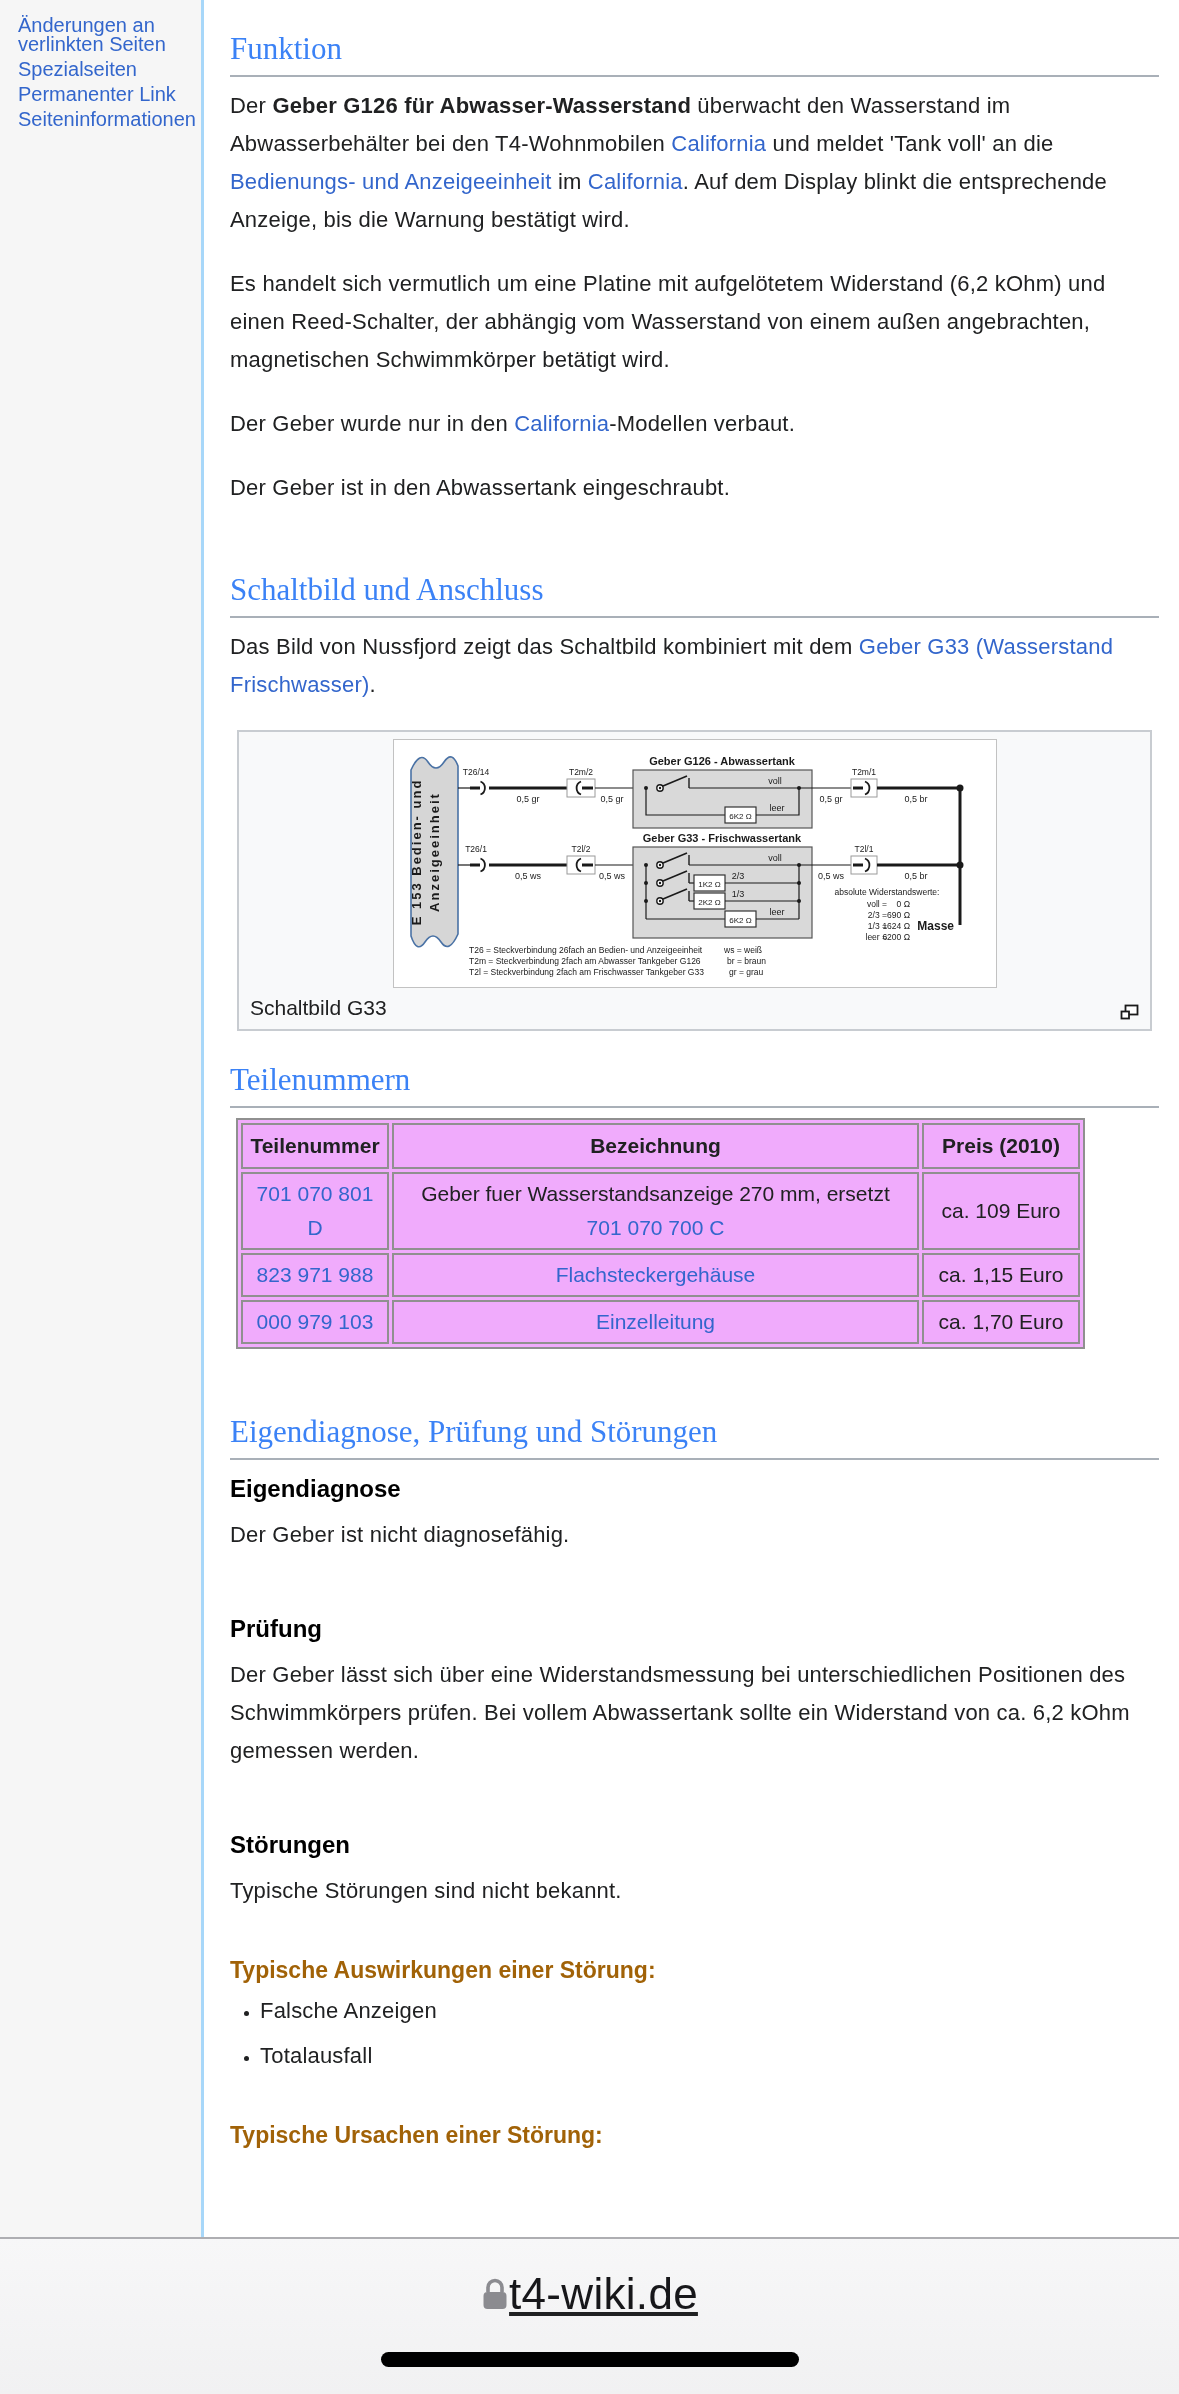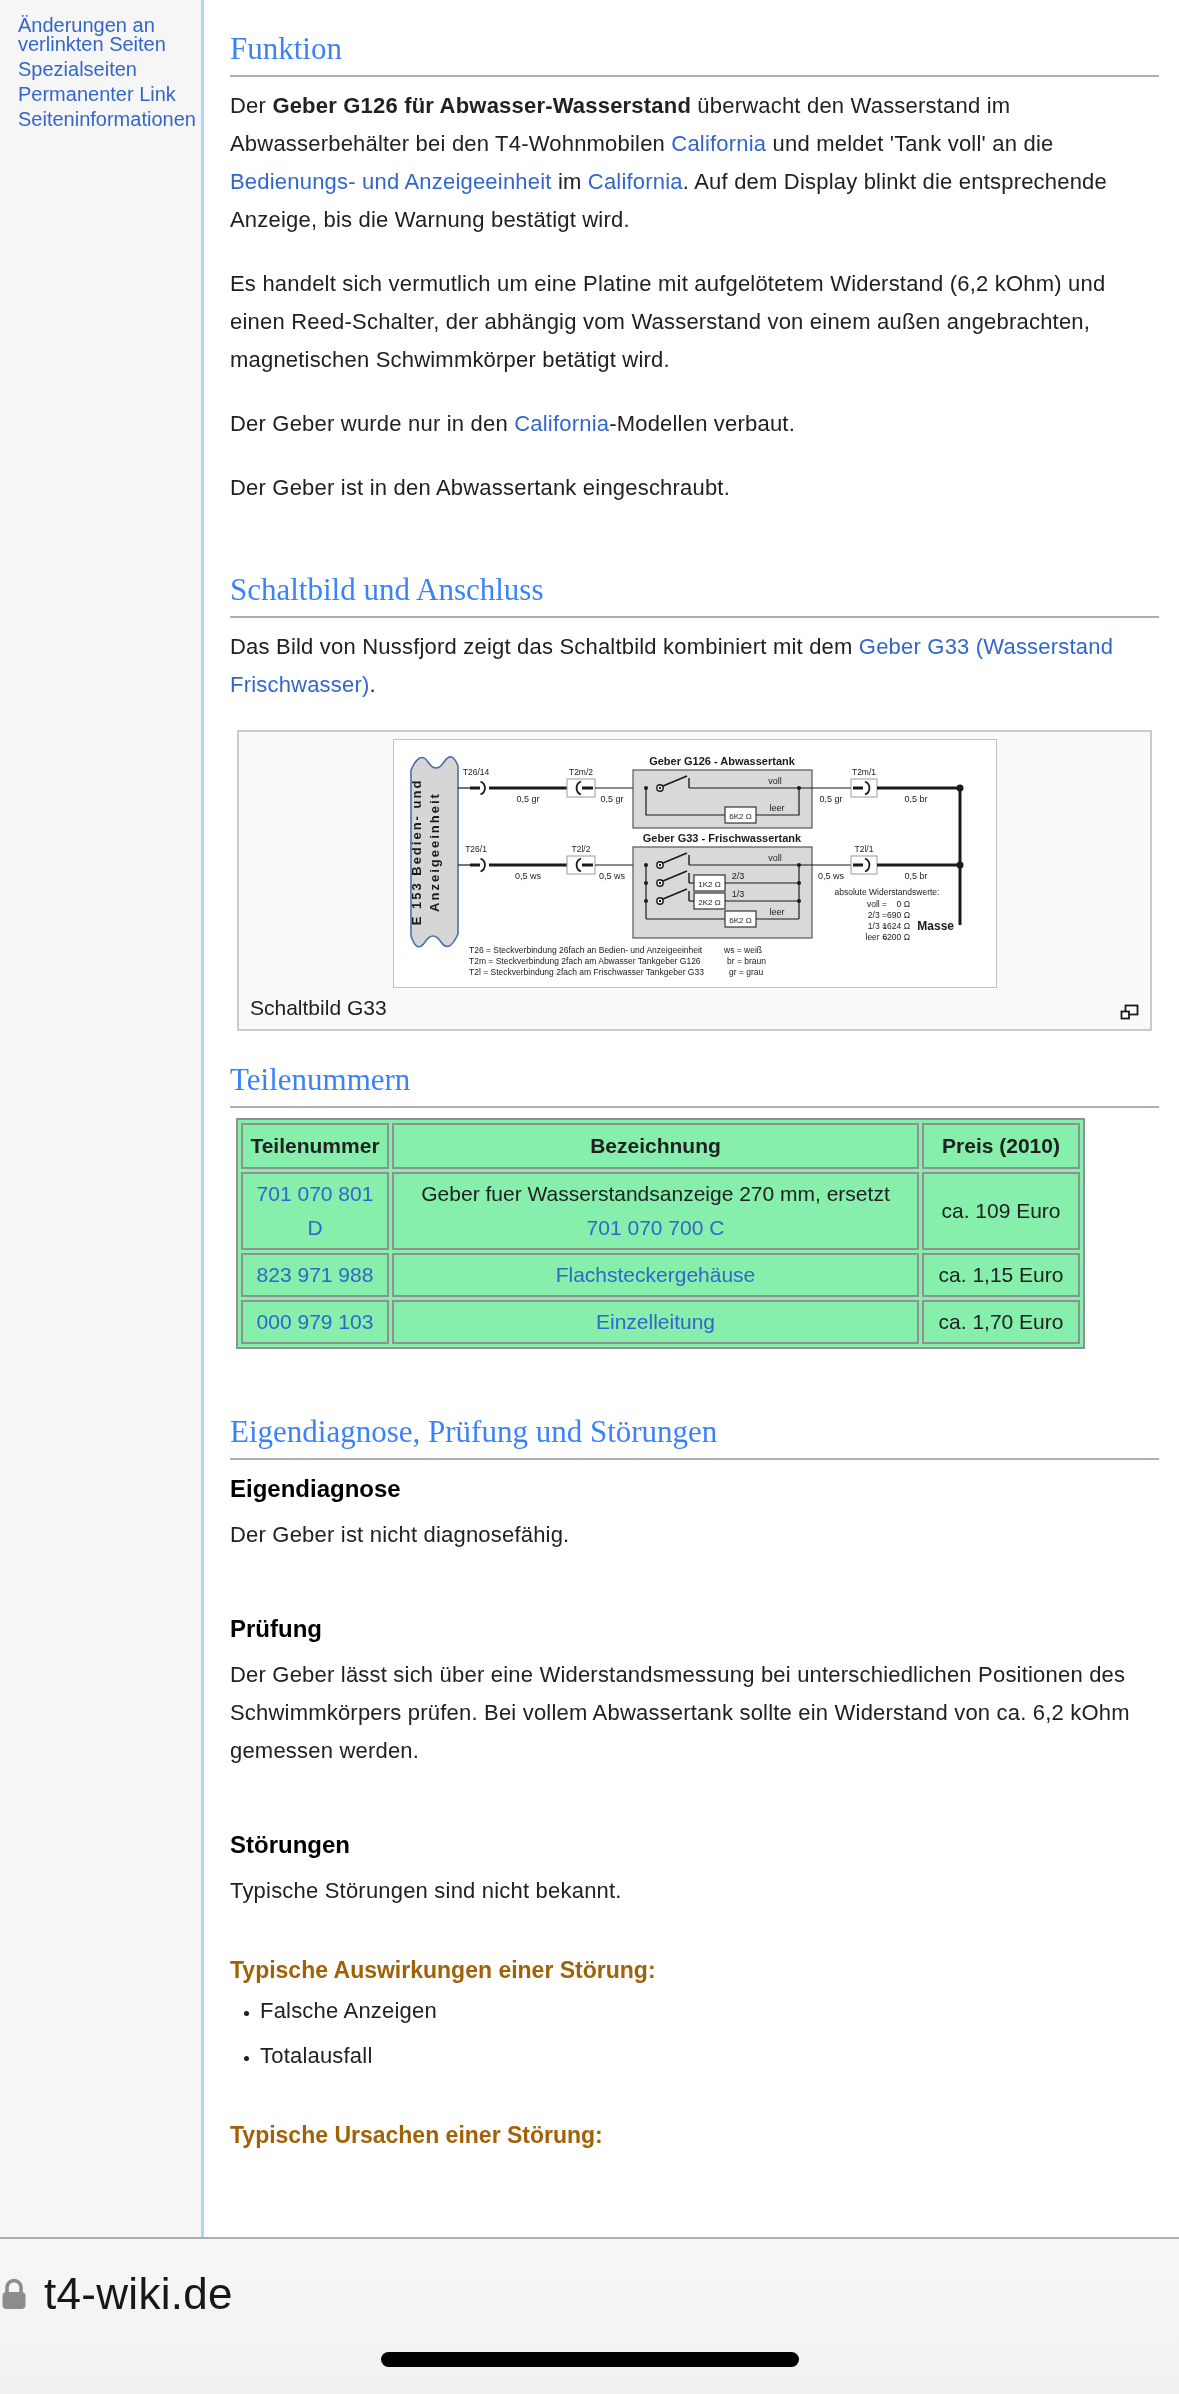--- a/index.html
+++ b/index.html
@@ -25,29 +25,29 @@
   .content li{font-size:22px;line-height:38px;letter-spacing:.2px;margin:0 0 7px 0;}
   .content li::marker{font-size:15px;}
   a.wl{color:#3366cc;text-decoration:none;}
   
   .thumb{margin:14px 7px 0 7px;border:2px solid #c8ccd1;background:#f8f9fa;padding:5px;}
   .thumb-img{width:602px;height:247px;margin:2px auto 0 auto;background:#fff;border:1px solid #c2c2c2;}
   .thumb-cap{display:flex;justify-content:space-between;align-items:flex-end;
              padding:8px 6px 4px 6px;font-size:21px;color:#202122;}
   
   table.parts{border-collapse:separate;border-spacing:3px;border:2px solid #909090;
-              background:#86efac;margin:8px 0 0 6px;width:849px;table-layout:fixed;}
+              background:#f0abfc;margin:8px 0 0 6px;width:849px;table-layout:fixed;}
   table.parts th,table.parts td{border:2px solid #909090;text-align:center;vertical-align:middle;
               font-size:21px;line-height:34px;padding:3px 10px;}
   table.parts th{font-weight:700;padding:4px 6px;}
   col.c1{width:148px;}col.c3{width:158px;}
   
   .urlbar{position:absolute;left:0;top:2237px;width:1179px;height:157px;box-sizing:border-box;
           background:linear-gradient(#f7f7f8,#f1f1f2);border-top:2px solid #aeaeb2;}
-  .urlrow{display:flex;align-items:center;gap:16px;margin-top:30px;}
+  .urlrow{display:flex;justify-content:center;align-items:center;margin-top:30px;text-decoration:underline;}
   .urltext{font-size:44px;color:#17171a;letter-spacing:.3px;}
   .home-indicator{position:absolute;left:50%;transform:translateX(-50%);top:2352px;
                   width:418px;height:15px;border-radius:8px;background:#000;}
   
   svg text{font-family:"Liberation Sans",sans-serif;fill:#1a1a1a;}
 </style>
 </head>
 <body>
 
 <div class="page">

